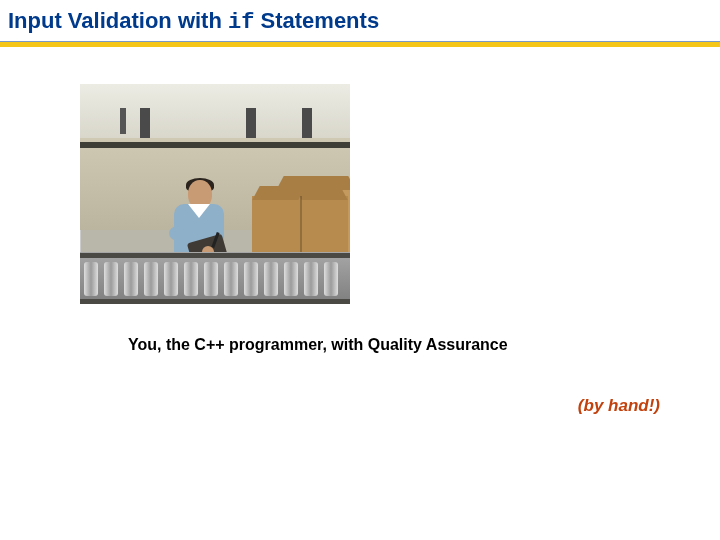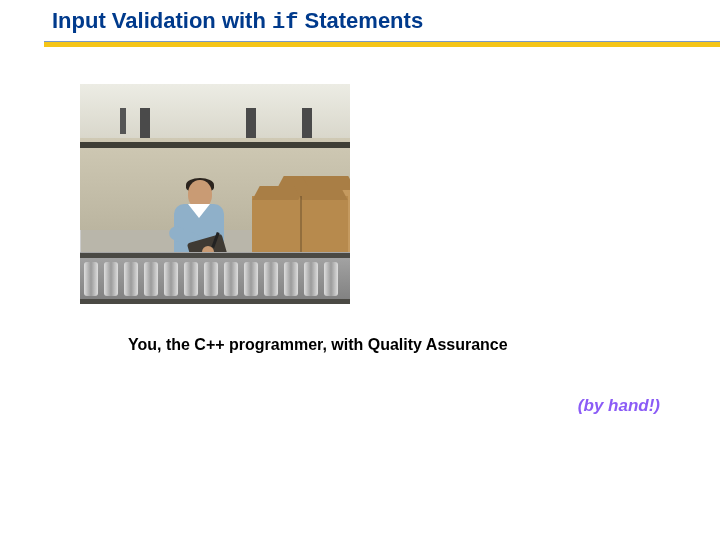--- a/index.html
+++ b/index.html
@@ -1,17 +1,17 @@
 <!DOCTYPE html>
 <html><head>
 <meta charset="utf-8">
 <style>
   * { margin: 0; padding: 0; box-sizing: border-box; }
   html, body { width: 720px; height: 540px; background: #fff; font-family: Arial, Helvetica, sans-serif; overflow: hidden; }
-  .slide { width: 720px; height: 423px; position: relative; padding-left: 44px; }
+  .slide { width: 720px; height: 423px; position: relative; }
 
   .title-bar { padding: 8px 0 0 8px; }
   .title-text { color: #003a8c; font-weight: bold; font-size: 22px; }
   .title-text .mono { font-family: "Courier New", Courier, monospace; font-weight: bold; }
 
   .rule { height: 6px; background: #f5c518; margin-top: 6px; border-top: 1px solid #7a98c7; }
 
   .figure { position: absolute; top: 84px; left: 80px; width: 270px; height: 220px; background: #b9b6aa; overflow: hidden; box-shadow: 0 0 0 1px #ccc inset; }
 
   .ceiling { position: absolute; top: 0; left: 0; right: 0; height: 54px; background: linear-gradient(#ecece4, #d9d7cb); }
@@ -41,21 +41,21 @@
   .box .flap.r { left:auto; right:4px; transform:skewX(28deg); }
   .box .seam { position:absolute; top:0; bottom:0; left:50%; width:2px; background:rgba(0,0,0,.2); }
 
   .conveyor { position: absolute; left: 0; right: 0; bottom: 0; height: 52px; background: linear-gradient(#a7a7a7, #7e7e7e); }
   .rail { position:absolute; left:0; right:0; height:5px; background:#4a4944; }
   .rail.top { bottom:46px; }
   .rail.bot { bottom:0; }
   .roller { position: absolute; bottom: 8px; width: 14px; height: 34px; background: linear-gradient(90deg,#dedede,#9b9b9b,#dedede); border-radius:3px; }
 
   .caption { position: absolute; top: 336px; left: 128px; font-weight: bold; font-size: 16px; color: #000; }
-  .byhand  { position: absolute; top: 396px; right: 60px; font-weight: bold; font-style: italic; font-size: 17px; color: #8b5cf6; }
+  .byhand  { position: absolute; top: 396px; right: 60px; font-weight: bold; font-style: italic; font-size: 17px; color: #c2410c; }
 </style>
 </head>
 <body>
 
 <div class="slide">
 
   <div class="title-bar">
     <div class="title-text">
       <span>Input Validation with </span><span class="mono">if</span><span> Statements</span>
     </div>

